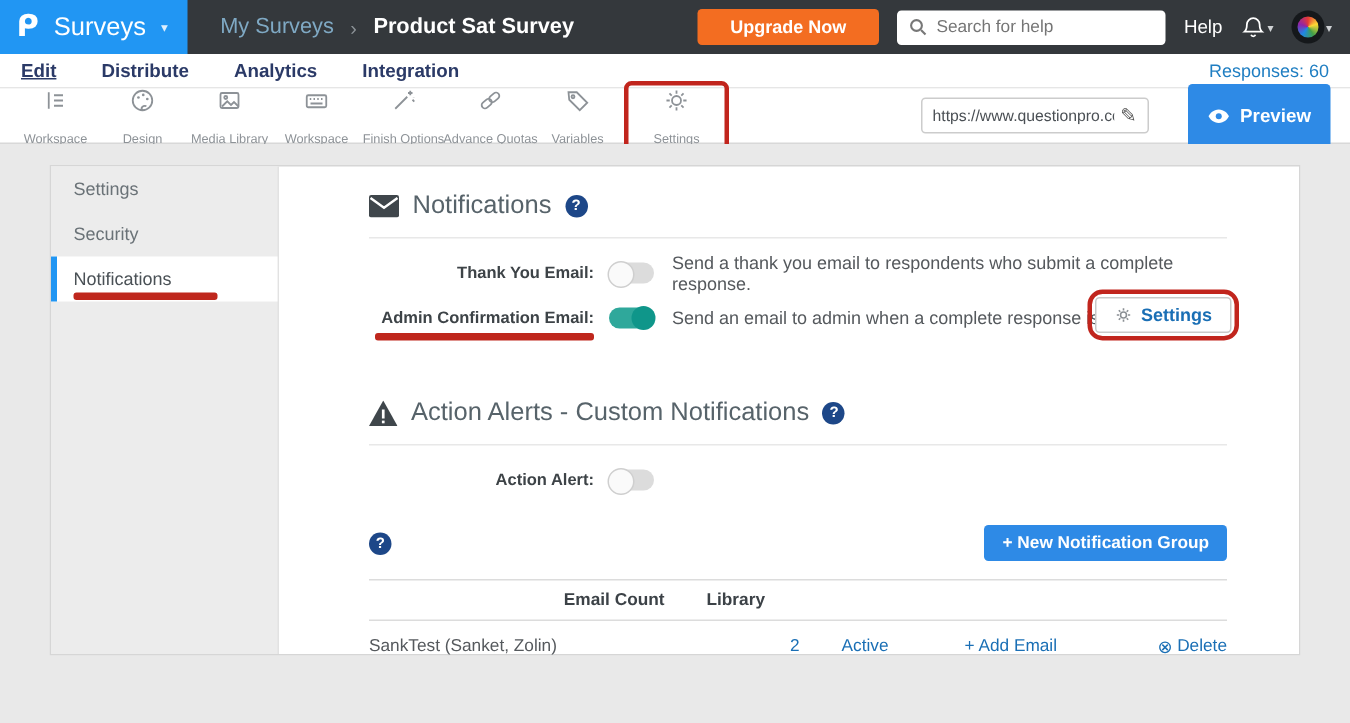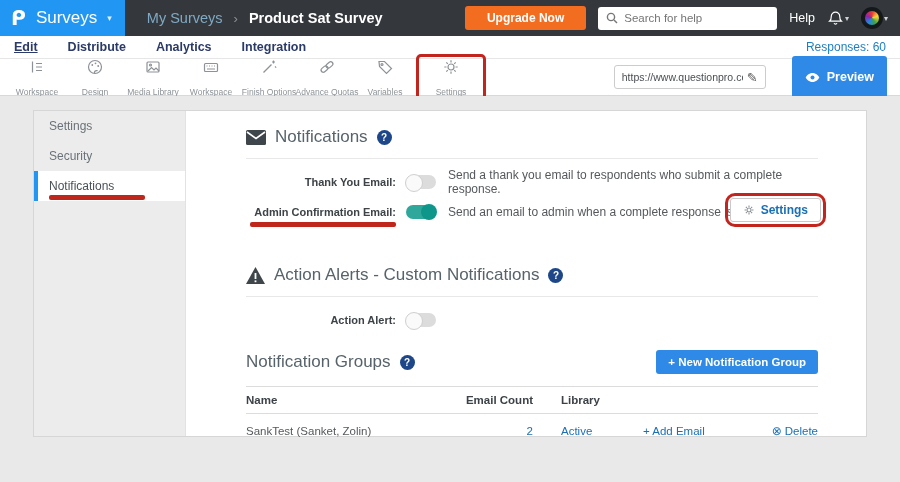--- a/index.html
+++ b/index.html
@@ -275,29 +275,27 @@
       </div>
       <hr class="sep">
 
       <div class="trow">
         <span class="tlabelcol">Action Alert:</span>
         <span class="switch off"></span>
       </div>
 
       <div class="groups-bar">
         <div class="sec-head">
-          <span>Notification Groups</span>
           <span class="help-dot">?</span>
         </div>
         <span class="new-btn">+ New Notification Group</span>
       </div>
 
       <div class="tbl">
         <div class="tbl-head">
-          <span>Name</span>
           <span class="col-count">Email Count</span>
           <span class="col-status">Library</span>
           <span></span>
         </div>
         <div class="tbl-row">
           <span>SankTest (Sanket, Zolin)</span>
           <span class="col-count cell-link">2</span>
           <span class="col-status cell-link">Active</span>
           <span class="col-actions">
             <span class="action-link">+ Add Email</span>

